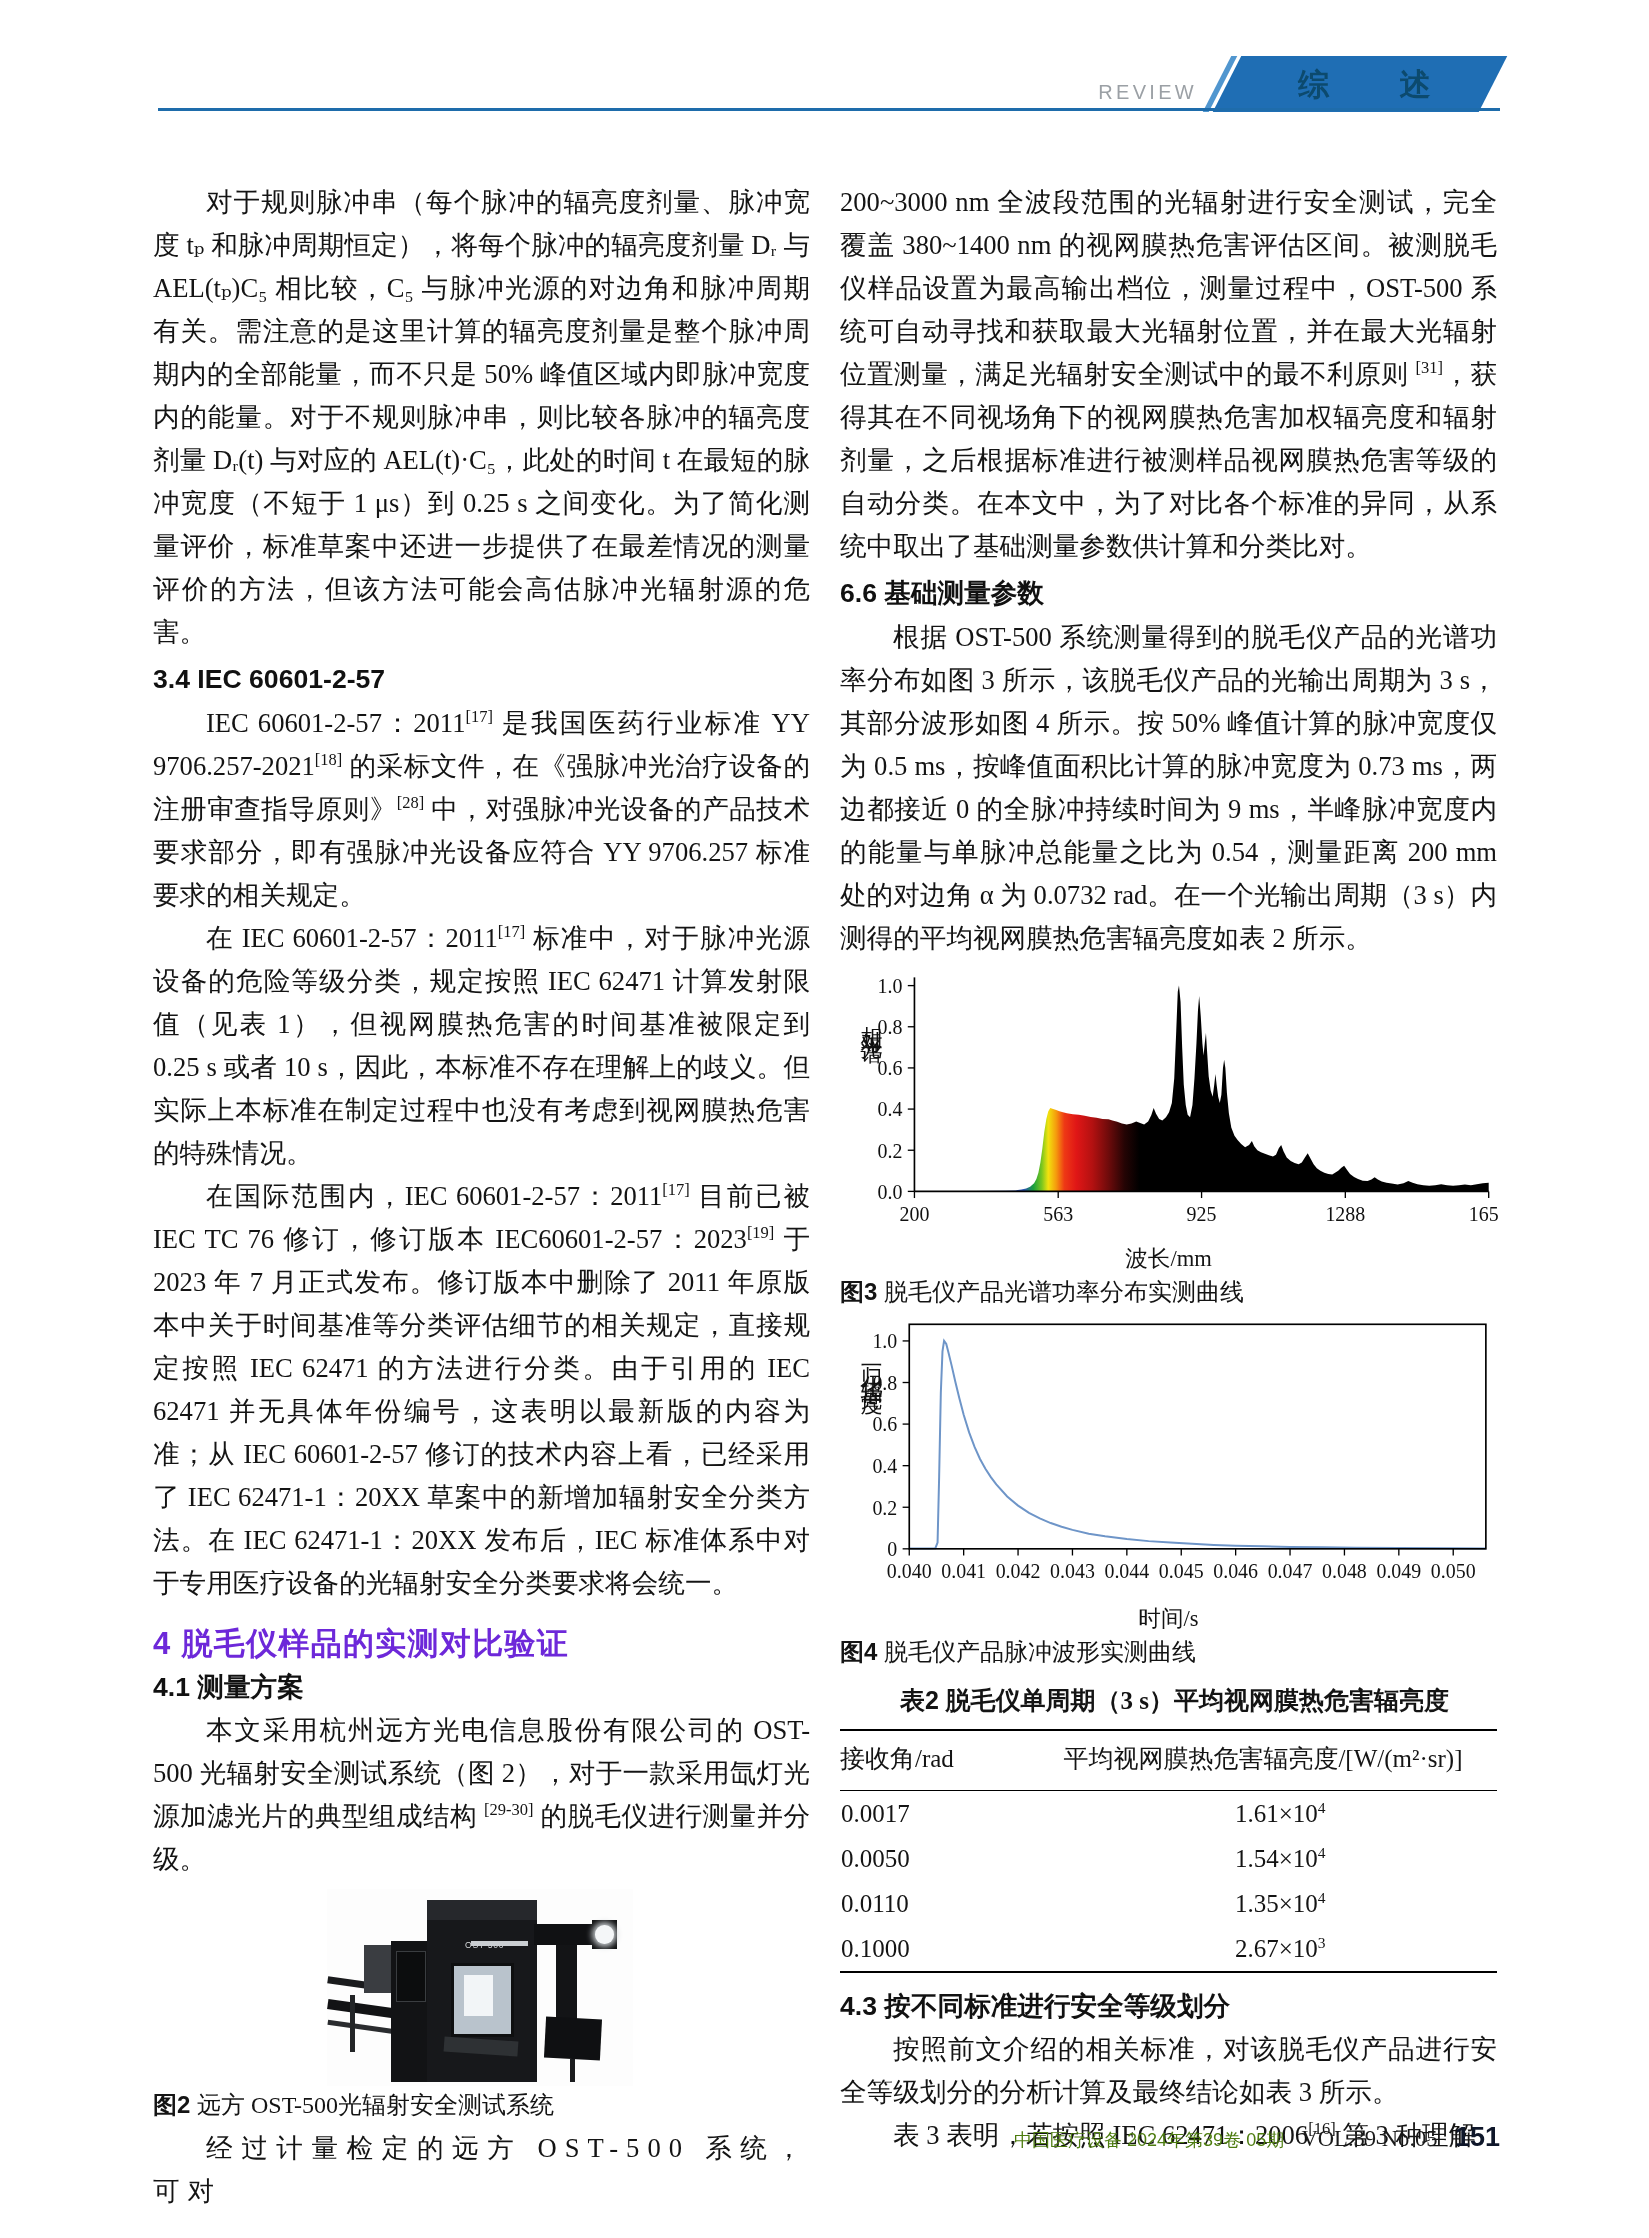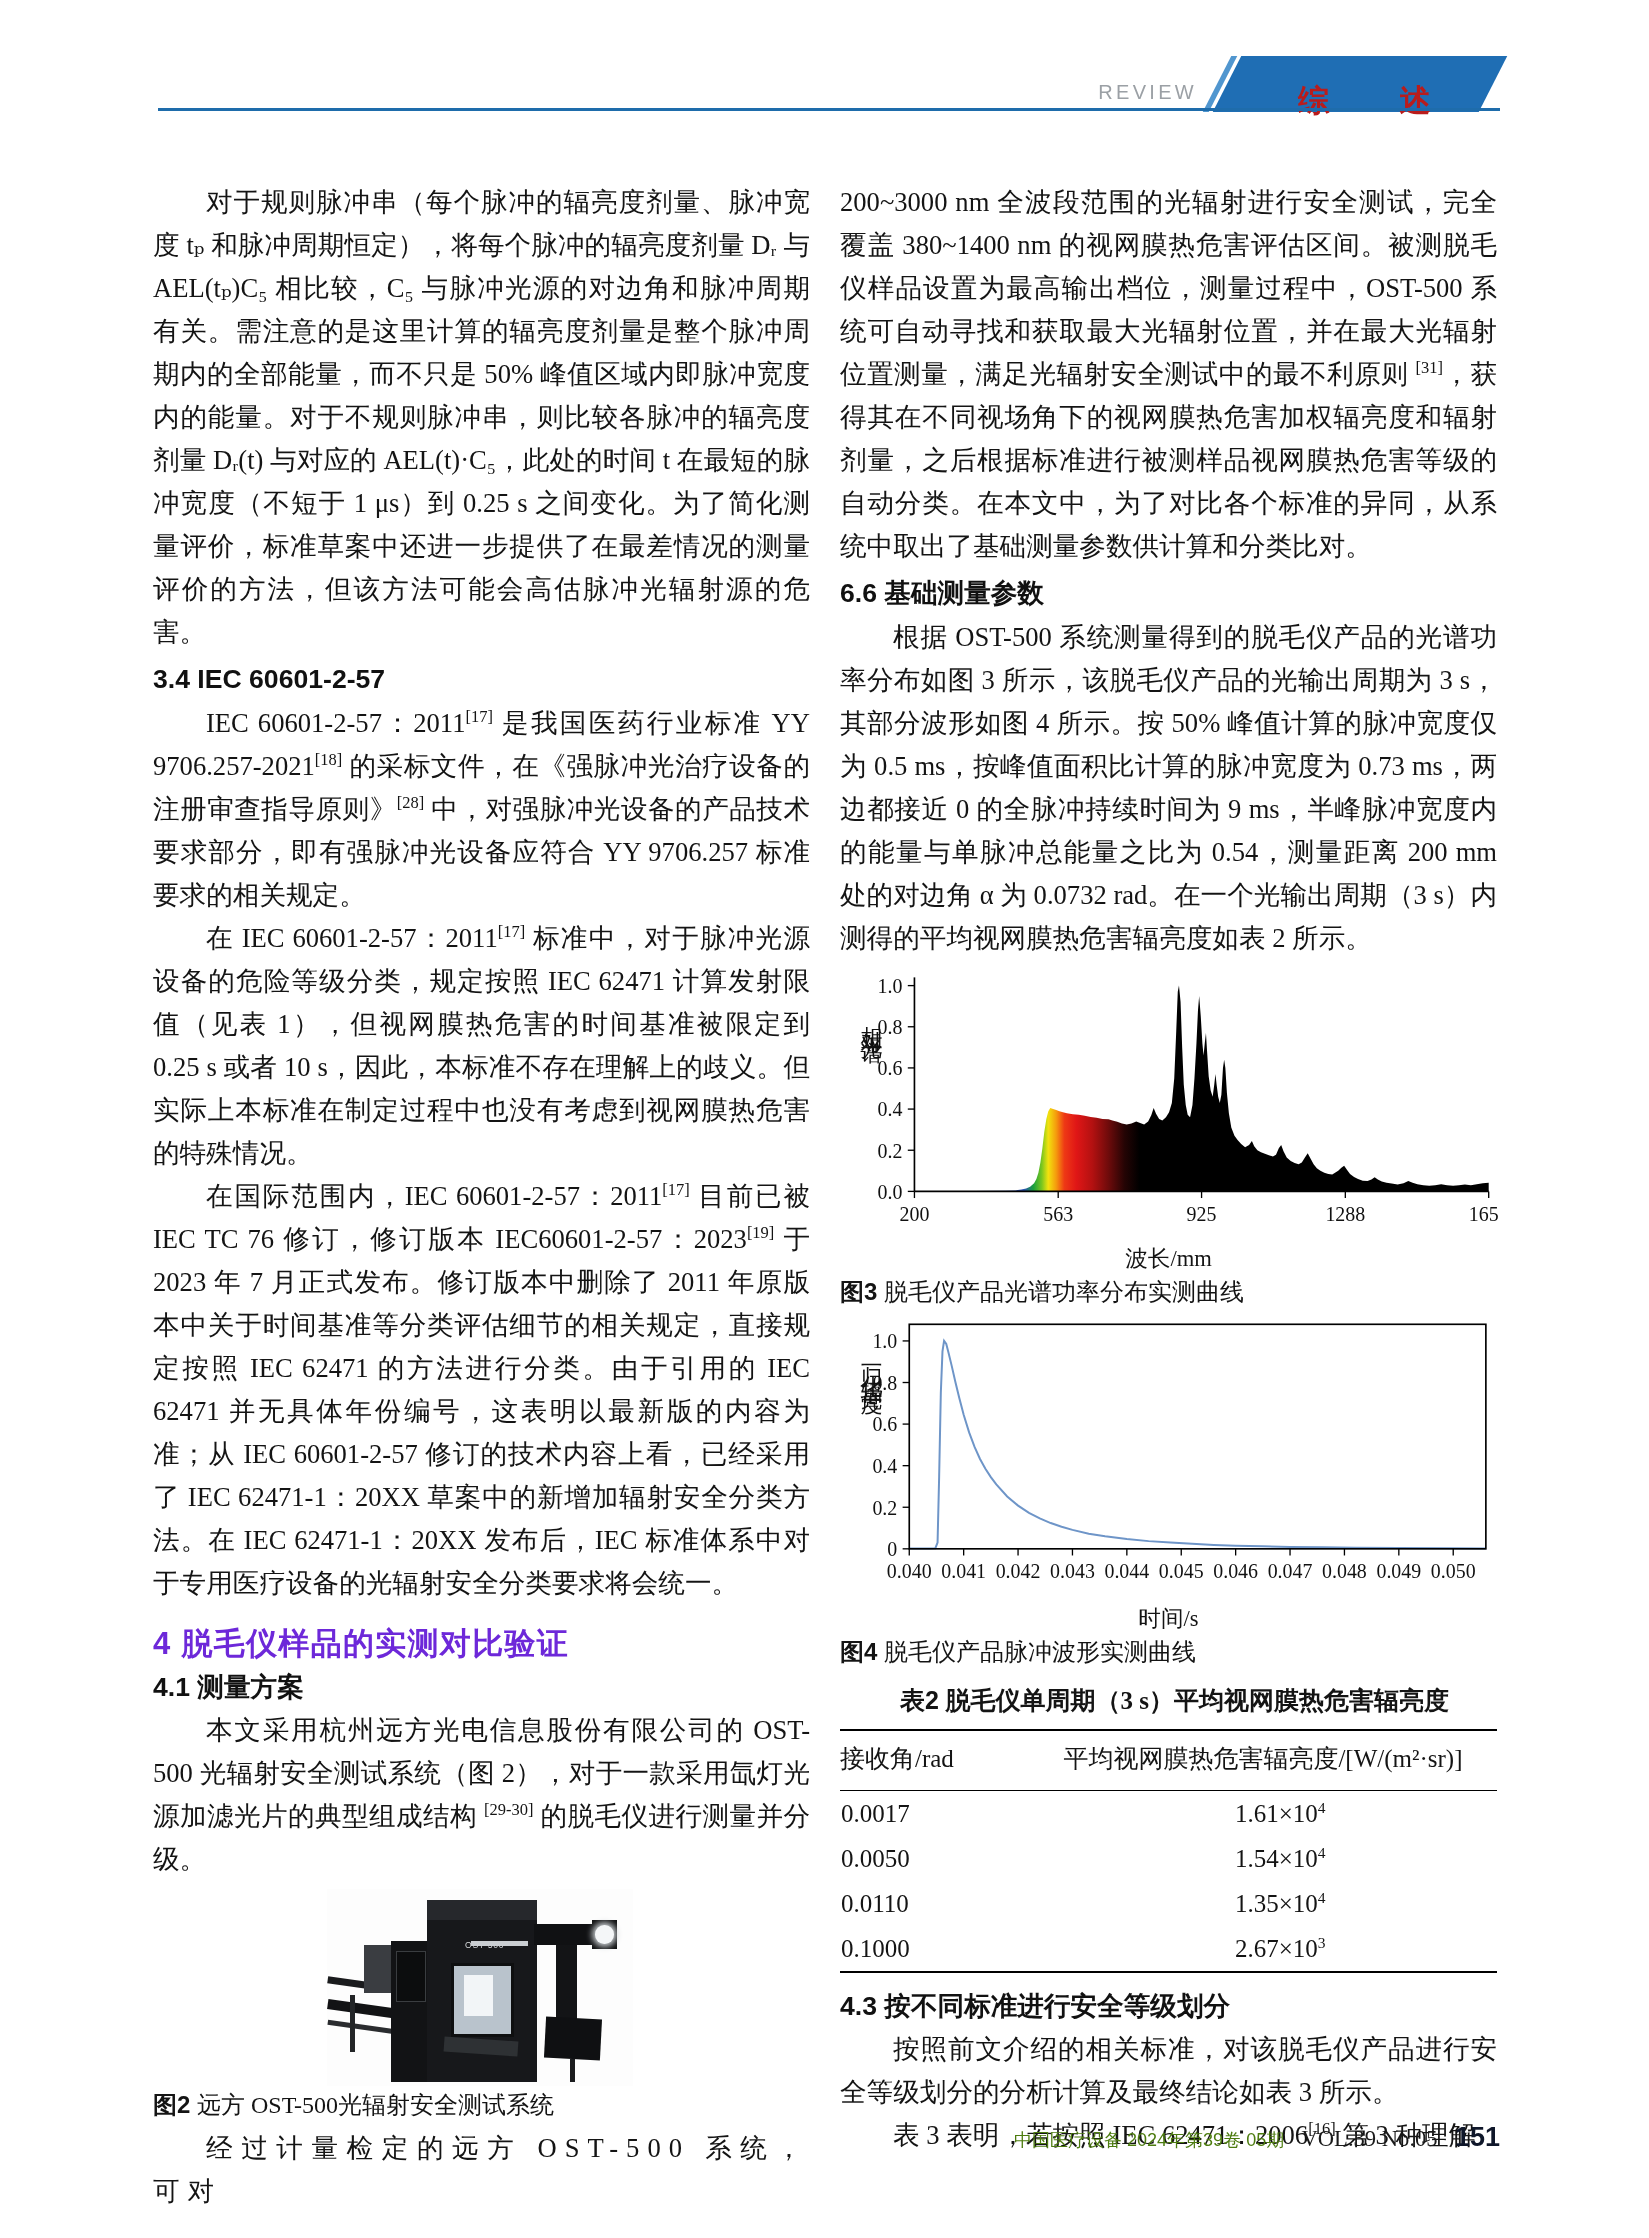--- a/index.html
+++ b/index.html
@@ -6,21 +6,21 @@
   #page{position:relative;width:1650px;height:2239px;background:#ffffff;overflow:hidden;
         font-family:"Liberation Serif","DejaVu Serif",serif;color:#141414;}
   
   .review-label{position:absolute;top:81px;left:1024px;width:173px;text-align:right;
         font-family:"Liberation Sans","DejaVu Sans",sans-serif;font-size:20px;letter-spacing:3.3px;color:#9ba0a5;}
   .banner{position:absolute;left:1227px;top:56px;width:266px;height:56px;background:#1f6eb4;
         transform:skewX(-27deg);}
   .banner-stripe{position:absolute;left:1217px;top:56px;width:6px;height:56px;background:#5096cf;
         transform:skewX(-27deg);}
   .banner-text{position:absolute;left:1298px;top:64px;font-family:"Liberation Sans","DejaVu Sans",sans-serif;
-        font-size:31px;font-weight:bold;color:#b91c1c;letter-spacing:31px;margin-top:16px;}
+        font-size:31px;font-weight:bold;color:#0c4a6e;letter-spacing:31px;}
   .header-rule{position:absolute;left:158px;top:108px;width:1342px;height:3.3px;background:#1e6cab;}
   
   .col{position:absolute;top:181px;width:657px;font-size:26.6px;line-height:43px;text-align:justify;}
   #col-left{left:153px;}
   #col-right{left:840px;}
   .col p{margin:0;text-indent:53px;}
   h3,h4{font-family:"Liberation Sans","DejaVu Sans",sans-serif;font-size:26.6px;line-height:33px;
         font-weight:bold;color:#111;margin:9.3px 0 5.3px;}
   .h-blue{font-family:"Liberation Sans","DejaVu Sans",sans-serif;font-size:31px;line-height:37px;
         font-weight:bold;color:#6d28d9;margin:20px 0 9.3px;letter-spacing:1.3px;}

